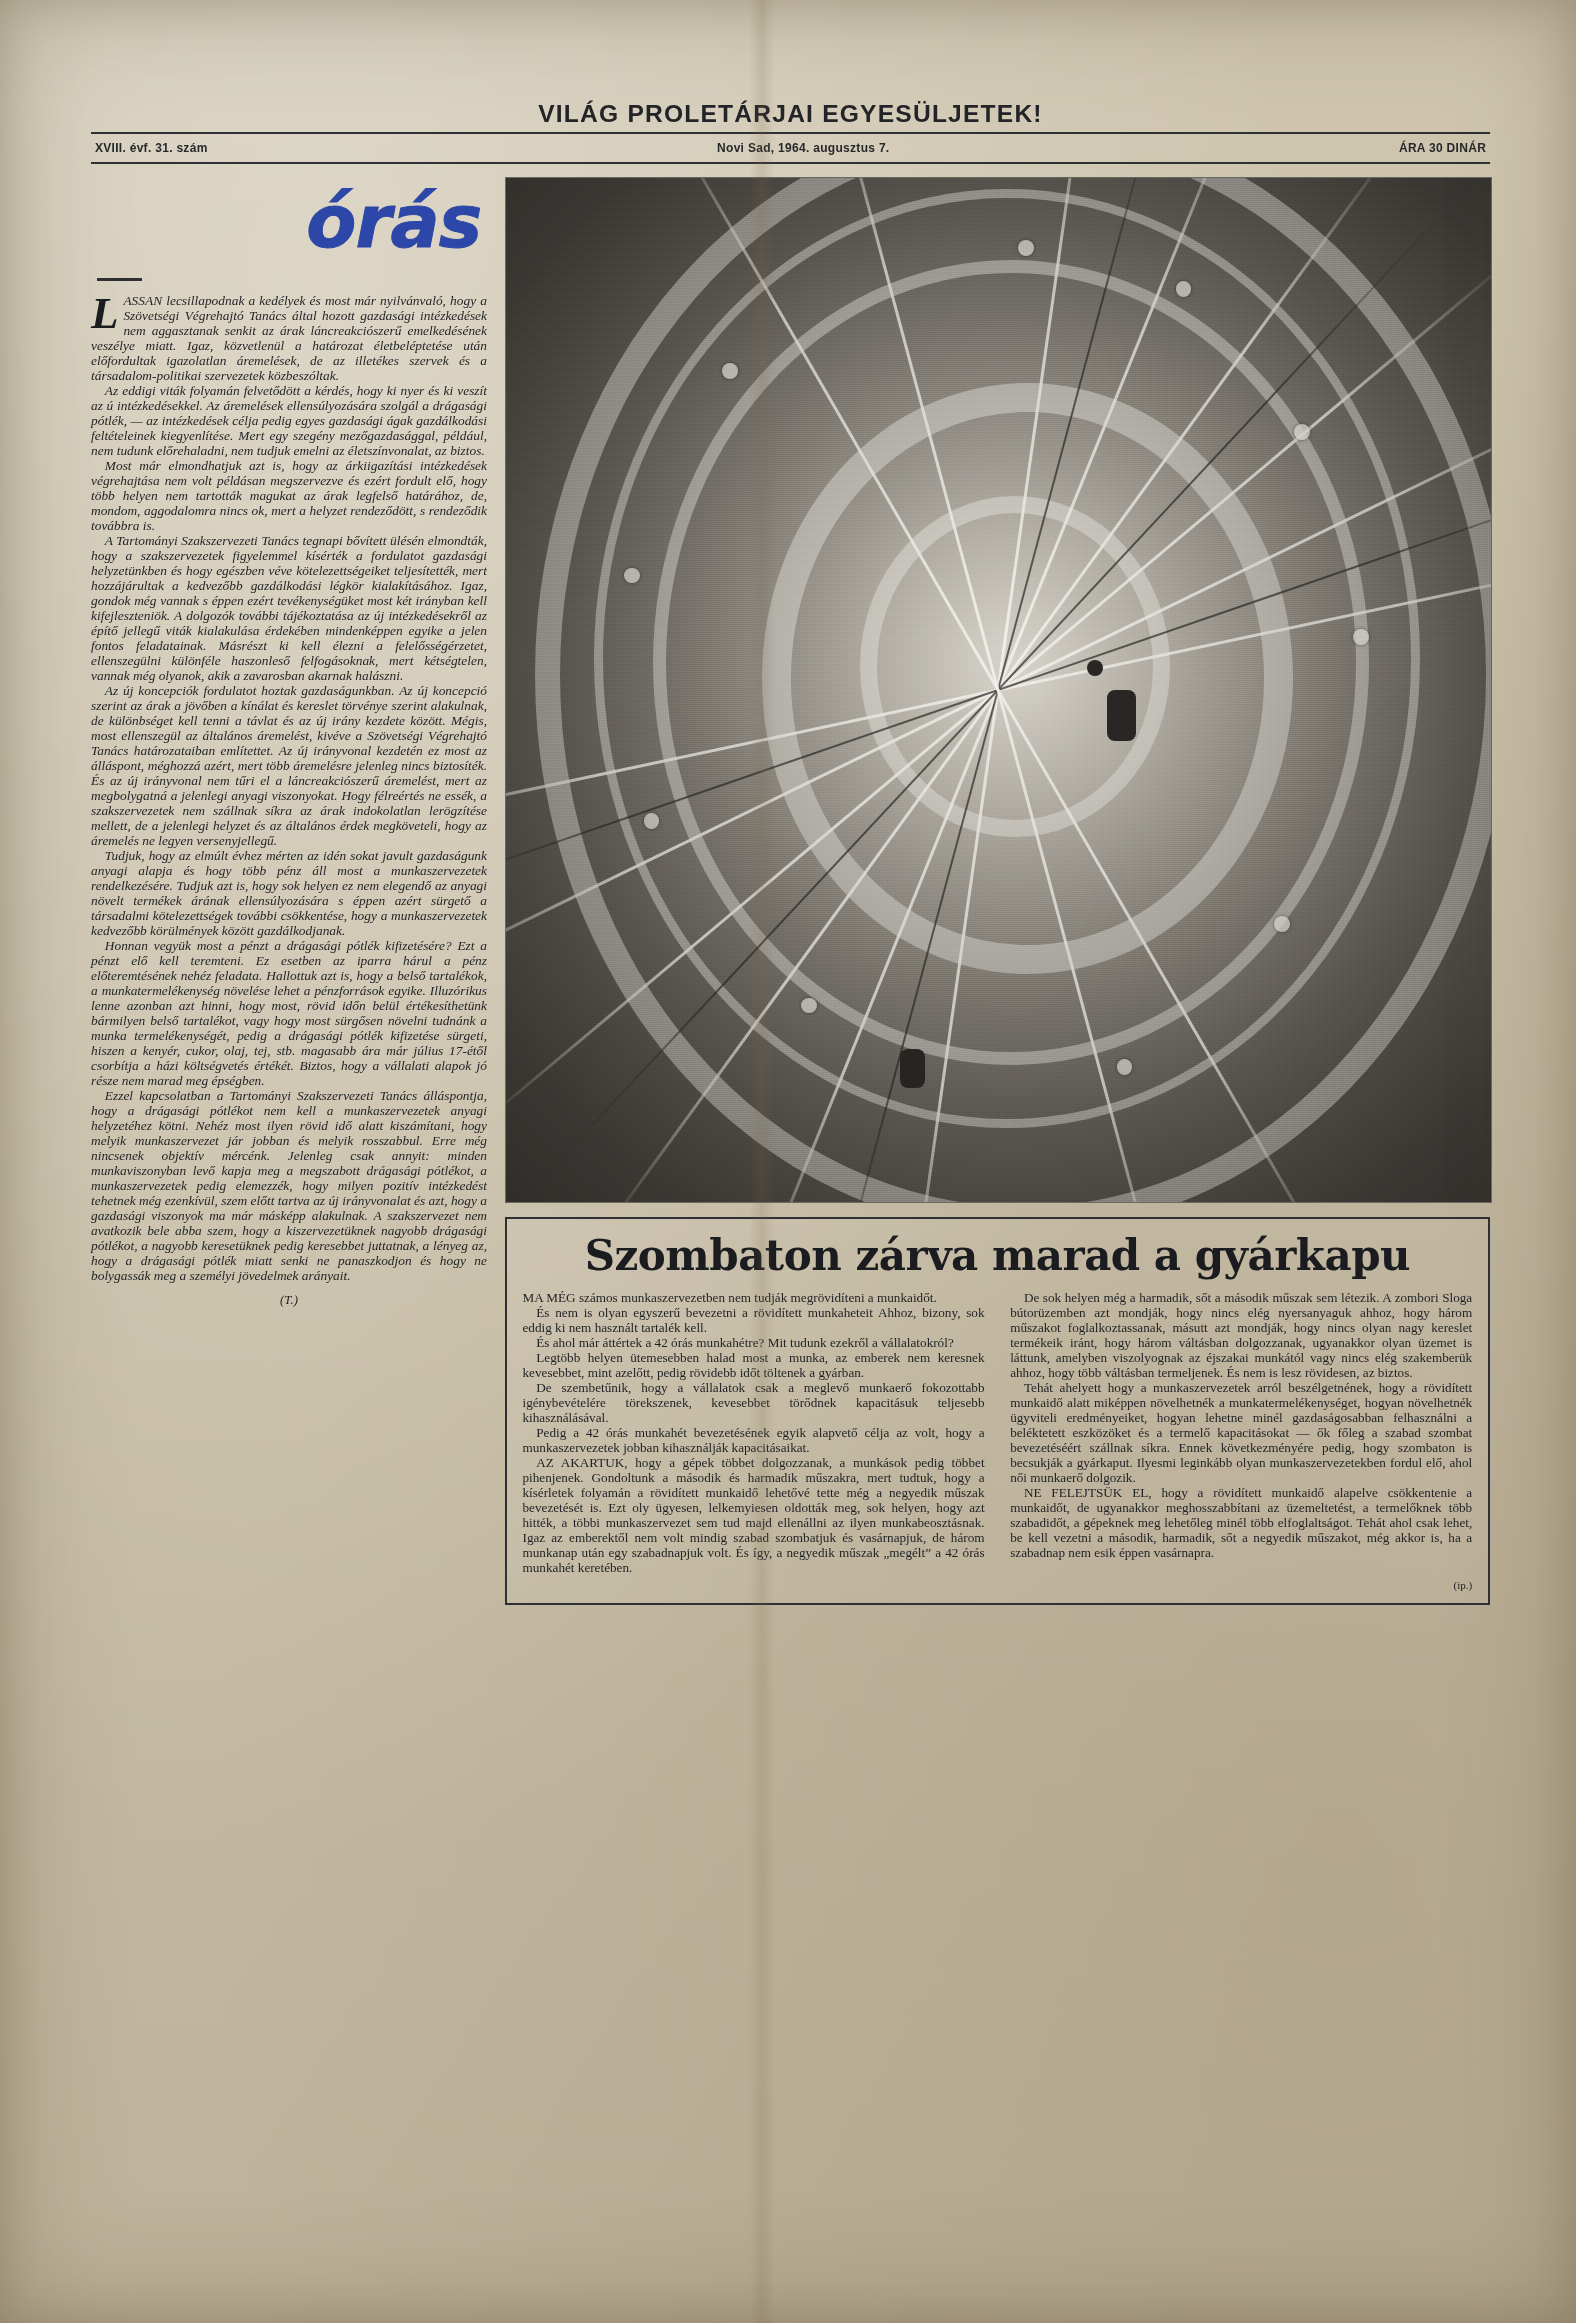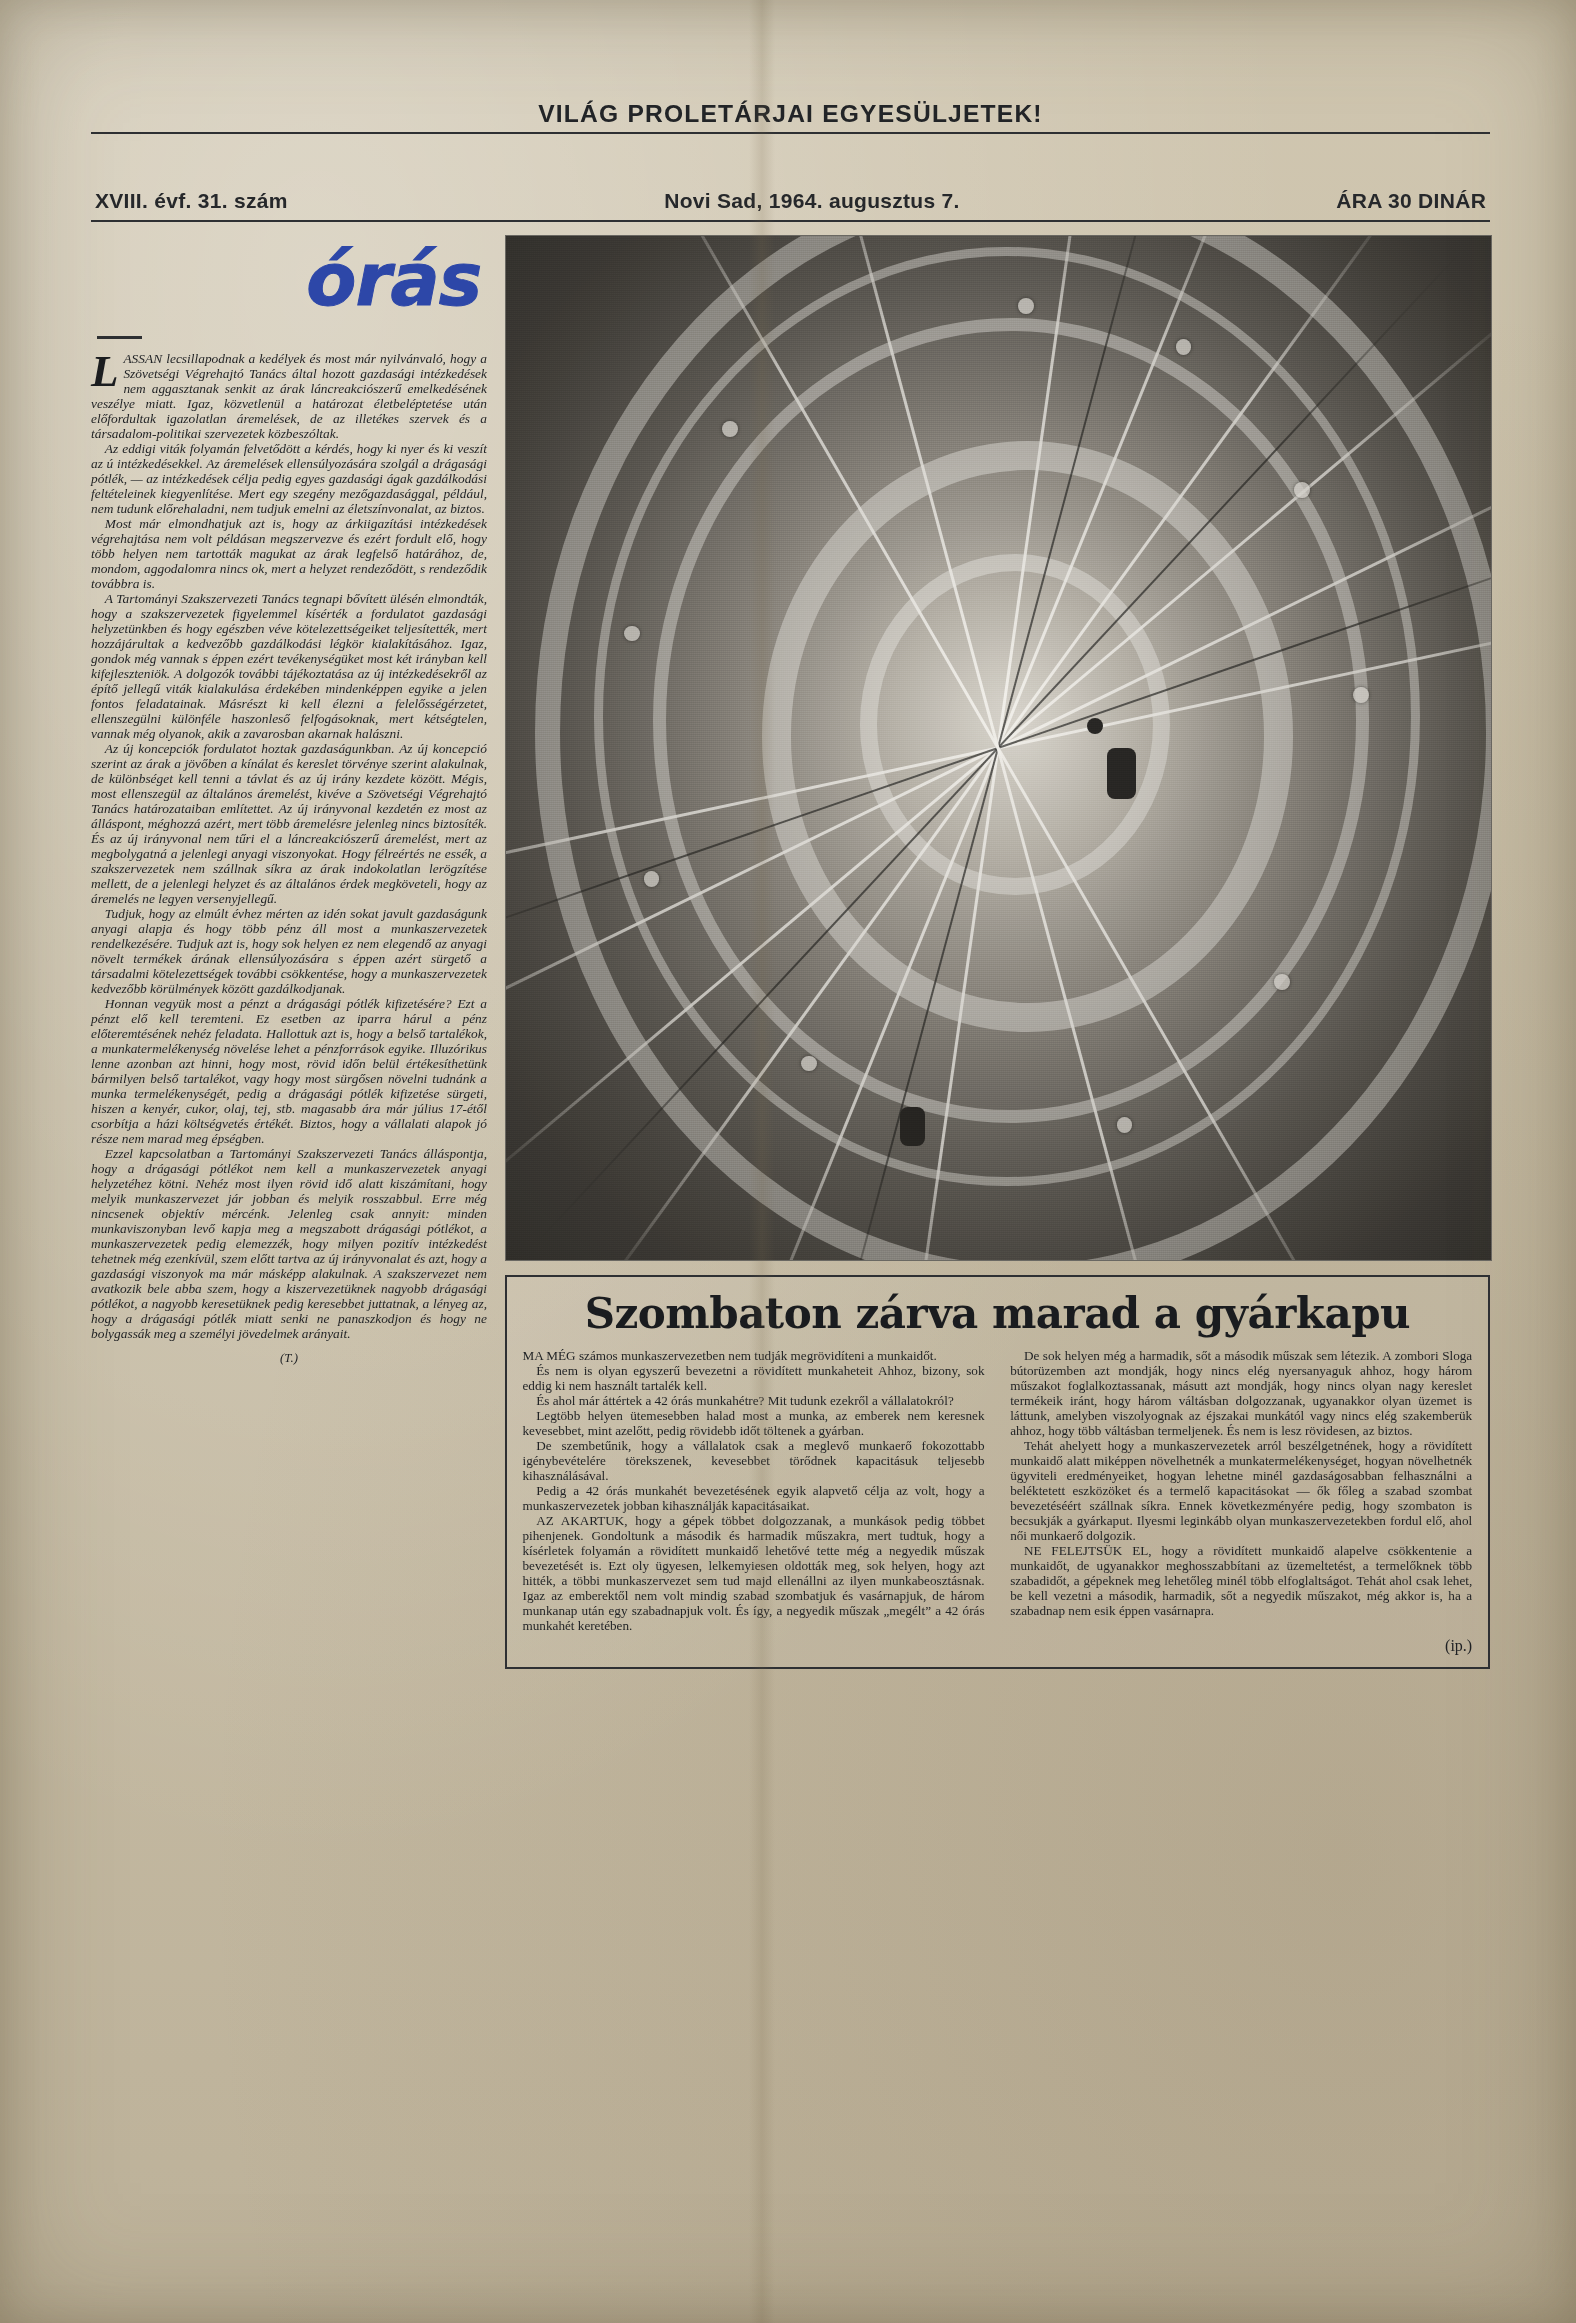--- a/index.html
+++ b/index.html
@@ -76,25 +76,24 @@
   }
   .masthead-rule-top {
     border-top: 2px solid #2e3033;
     margin-top: 3.9px;
   }
   .issue-bar {
     display: flex;
     justify-content: space-between;
     align-items: center;
     font-family: "Liberation Sans", sans-serif;
-    font-size: 21px;
+    font-size: 12px;
     color: #26282b;
     padding: 6.9px 3.9px 6.9px 3.9px;
     border-bottom: 2px solid #2e3033;
-    margin-top: 48px;
   }
   .issue-bar .left { font-weight: bold; letter-spacing: 0.3px; }
   .issue-bar .mid { font-weight: bold; letter-spacing: 0.3px; }
   .issue-bar .right { font-weight: bold; letter-spacing: 0.3px; }
 
   
   .body-area {
     position: relative;
     margin-top: 13.8px;
     display: flex;
@@ -239,21 +238,21 @@
     font-size: 13.2px;
     line-height: 15px;
     text-align: justify;
     color: #1f2124;
     hyphens: auto;
   }
   .bottom-cols p { margin: 0; text-indent: 13.8px; }
   .bottom-cols p.lead { text-indent: 0; }
   .bottom-sig {
     text-align: right;
-    font-size: 16px;
+    font-size: 11px;
     font-family: "Liberation Serif", serif;
     margin-top: 3.9px;
     color: #1f2124;
   }
   .fold {
     position: absolute;
     top: 0; bottom: 0;
     width: 25.6px;
     background: linear-gradient(90deg, rgba(120,105,75,0.0), rgba(120,105,75,0.18), rgba(120,105,75,0.0));
     pointer-events: none;

